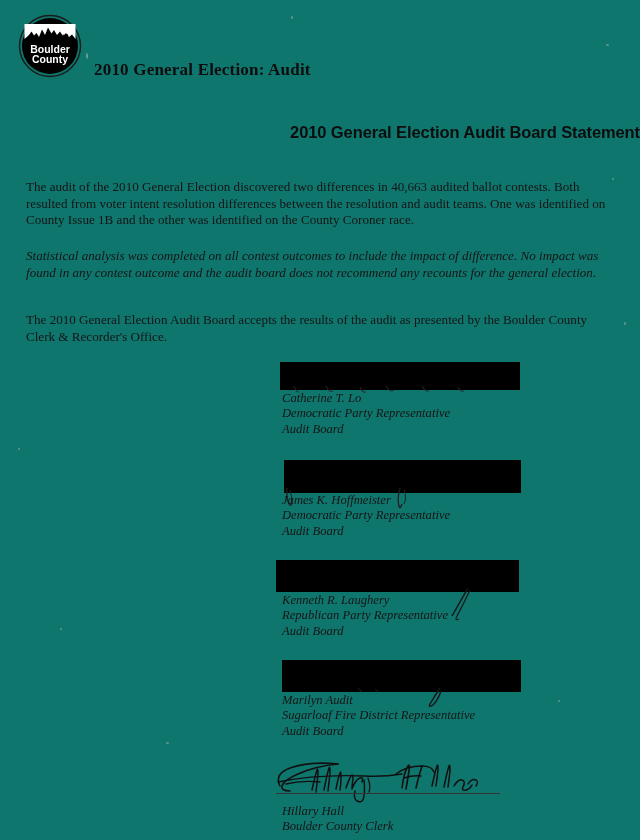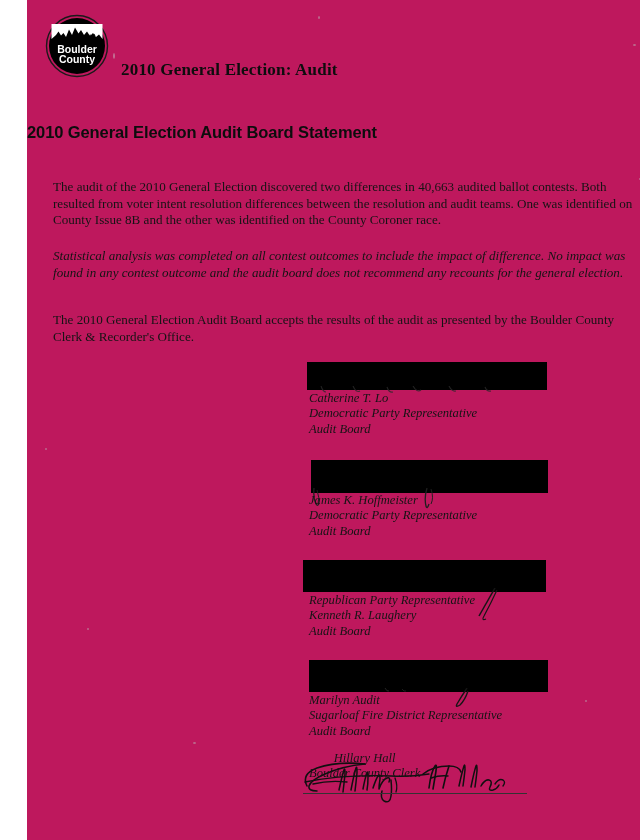--- a/index.html
+++ b/index.html
@@ -13,22 +13,21 @@
     position: relative;
     overflow: hidden;
     font-family: "Liberation Serif", "DejaVu Serif", serif;
     color: #111111;
   }
 
   
   .page {
     position: absolute;
     inset: 0;
-    background: #be185d;
-    margin-left: 27px;
+    background: #0f766e;
   }
   .scan-noise {
     position: absolute;
     inset: 0;
     pointer-events: none;
     opacity: .5;
   }
   .speck {
     position: absolute;
     background: #b9b9b9;
@@ -64,21 +63,21 @@
     color: #0d0d0d;
     text-align: center;
   }
 
   
   .doc-title {
     position: absolute;
     top: 123px;
     left: 0;
     width: 640px;
-    text-align: left;
+    text-align: right;
     font-family: "Liberation Sans", "DejaVu Sans", sans-serif;
     font-weight: bold;
     font-size: 16.5px;
     letter-spacing: -0.1px;
     color: #0d0d0d;
   }
 
   
   .body-text {
     position: absolute;
@@ -160,21 +159,21 @@
         <text x="32" y="38.5" text-anchor="middle" font-family="Liberation Sans, DejaVu Sans, sans-serif" font-size="10.5" font-weight="bold" fill="#ffffff">Boulder</text>
         <text x="32" y="49" text-anchor="middle" font-family="Liberation Sans, DejaVu Sans, sans-serif" font-size="10.5" font-weight="bold" fill="#ffffff">County</text>
       </svg>
     </div>
 
     <div class="header-title">2010 General Election: Audit</div>
   </div>
 
   <div class="doc-title">2010 General Election Audit Board Statement</div>
 
-  <div class="body-text" id="para-1">The audit of the 2010 General Election discovered two differences in 40,663 audited ballot contests. Both resulted from voter intent resolution differences between the resolution and audit teams. One was identified on County Issue 8B and the other was identified on the County Coroner race.</div>
+  <div class="body-text" id="para-1">The audit of the 2010 General Election discovered two differences in 40,663 audited ballot contests. Both resulted from voter intent resolution differences between the resolution and audit teams. One was identified on County Issue 1B and the other was identified on the County Coroner race.</div>
 
   <div class="body-text" id="para-2">Statistical analysis was completed on all contest outcomes to include the impact of difference. No impact was found in any contest outcome and the audit board does not recommend any recounts for the general election.</div>
 
   <div class="body-text" id="para-3">The 2010 General Election Audit Board accepts the results of the audit as presented by the Boulder County Clerk &amp; Recorder's Office.</div>
 
   <div class="sig-block">
     <div class="redaction" style="left:280px; top:362px; width:240px; height:28px;"></div>
     <svg class="ink-remnant" style="left:282px; top:386px;" width="230" height="9" aria-hidden="true">
       <path d="M12 0 q2 6 5 6 M44 0 q3 7 7 5 M78 1 q2 6 6 5 M104 0 q4 7 8 4
                M140 0 q3 6 7 5 M176 1 q2 5 6 4" stroke="#2a2a2a" stroke-width="1.1" fill="none" opacity=".8"></path>
@@ -201,22 +200,22 @@
     </div>
   </div>
 
   <div class="sig-block">
     <div class="redaction" style="left:276px; top:560px; width:243px; height:32px;"></div>
     <svg class="ink-remnant" style="left:440px; top:588px;" width="50" height="35" aria-hidden="true">
       <path d="M28 0 q-8 14 -16 28" stroke="#151515" stroke-width="1.5" fill="none"></path>
       <path d="M30 2 q-6 13 -13 26 q-3 5 2 3" stroke="#151515" stroke-width="1.2" fill="none"></path>
     </svg>
     <div class="sig-lines" style="left:282px; top:593px;">
+      <div>Kenneth R. Laughery</div>
       <div>Republican Party Representative</div>
-      <div>Kenneth R. Laughery</div>
       <div>Audit Board</div>
     </div>
   </div>
 
   <div class="sig-block">
     <div class="redaction" style="left:282px; top:660px; width:239px; height:32px;"></div>
     <svg class="ink-remnant" style="left:330px; top:688px;" width="130" height="22" aria-hidden="true">
       <path d="M28 0 q2 4 4 3" stroke="#2a2a2a" stroke-width="1" fill="none" opacity=".85"></path>
       <path d="M45 1 q2 3 4 2" stroke="#2a2a2a" stroke-width="1" fill="none" opacity=".7"></path>
       <path d="M110 0 q-6 9 -10 16 q-2 4 3 1 q5 -5 8 -14" stroke="#151515" stroke-width="1.4" fill="none"></path>
@@ -255,21 +254,21 @@
           <path d="M160 30 q3 -14 5 -20 q1 -3 1 4 q-1 9 -2 16" stroke-width="1.5"></path>
           <path d="M172 31 q3 -15 5 -21 q1 -3 1 5 q-1 9 -2 16" stroke-width="1.5"></path>
           <path d="M182 30 q4 -7 8 -6 q4 1 1 7 q-2 4 3 3 q4 -1 6 -5" stroke-width="1.5"></path>
           <path d="M196 28 q4 -6 8 -4 q3 2 0 6" stroke-width="1.4"></path>
         </g>
       </svg>
     </div>
 
     <div class="sig-rule"></div>
 
-    <div class="sig-lines" style="left:282px; top:751px;text-align:center;">
+    <div class="sig-lines" style="left:282px; top:804px;">
       <div>Hillary Hall</div>
       <div>Boulder County Clerk</div>
     </div>
   </div>
 
   <div class="scan-noise">
     <div class="speck" style="left:291px; top:16px; width:2px; height:3px;"></div>
     <div class="speck" style="left:606px; top:44px; width:3px; height:2px;"></div>
     <div class="speck" style="left:86px; top:53px; width:2px; height:6px; background:#c8c8c8;"></div>
     <div class="speck" style="left:612px; top:178px; width:2px; height:2px;"></div>

